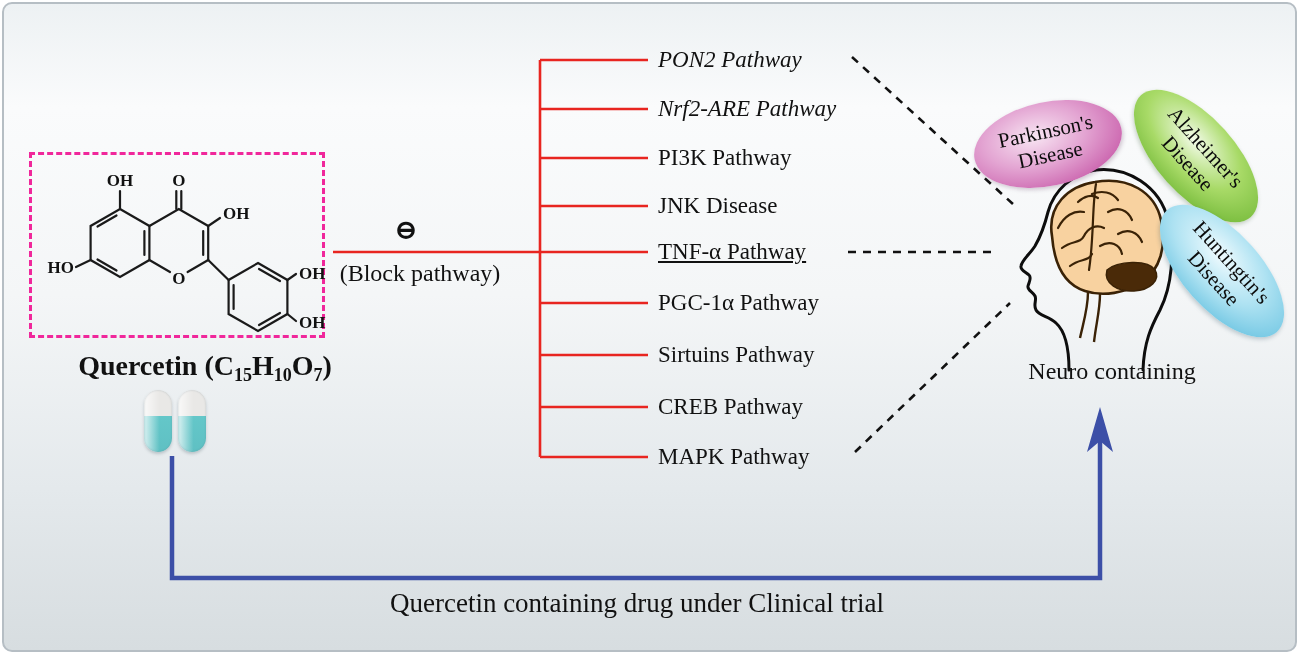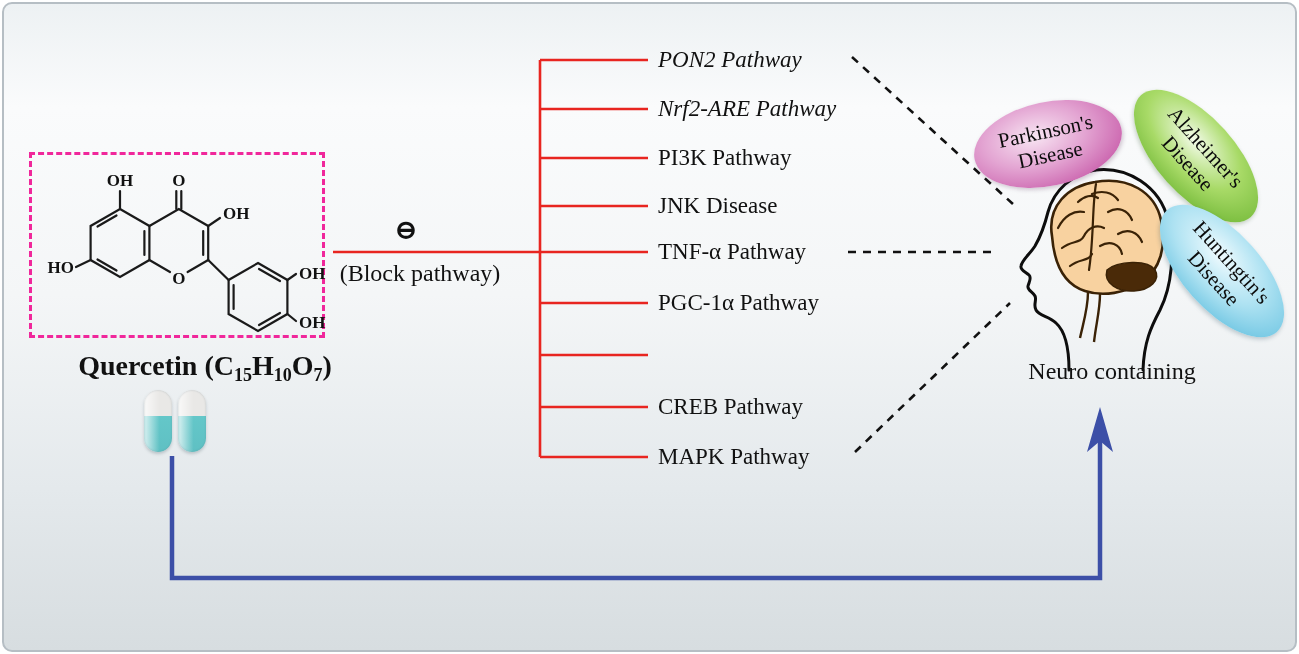--- a/index.html
+++ b/index.html
@@ -152,22 +152,23 @@
   <div class="capsule" style="left:144px;top:390px;"></div>
   <div class="capsule" style="left:178px;top:390px;"></div>
 
   <div class="block-symbol">⊖</div>
   <div class="block-label">(Block pathway)</div>
 
   <div class="pathway-label" style="top:47px;font-style:italic;">PON2 Pathway</div>
   <div class="pathway-label" style="top:96px;font-style:italic;">Nrf2-ARE Pathway</div>
   <div class="pathway-label" style="top:145px;text-align:center;">PI3K Pathway</div>
   <div class="pathway-label" style="top:193px;">JNK Disease</div>
-  <div class="pathway-label" style="top:239px;">TNF-α Pathway</div>
+  <div class="pathway-label" style="top:239px;text-decoration:underline;">TNF-α Pathway</div>
   <div class="pathway-label" style="top:290px;">PGC-1α Pathway</div>
+  <div class="pathway-label" style="top:342px;">Sirtuins Pathway</div>
   <div class="pathway-label" style="top:444px;">MAPK Pathway</div>
   <div class="pathway-label" style="top:394px;">CREB Pathway</div>
 
   <svg class="overlay" style="left:992px;top:158px;" width="200" height="215" viewBox="0 0 200 215">
 
     <path d="M60 78 C55 48 76 28 103 24 C136 18 163 34 169 62 C175 88 168 112 150 124
              C134 135 111 139 93 133 C71 126 62 104 60 78 Z" fill="#f8d2a0" stroke="#3a2206" stroke-width="2.6"></path>
 
     <path d="M115 112 C125 103 156 101 163 112 C169 122 158 132 142 133 C127 134 111 126 115 112 Z" fill="#4a2a08" stroke="#3a2206" stroke-width="1.5"></path>
 
@@ -203,14 +204,15 @@
   <div class="disease alzheimers">
     <span>Alzheimer's
 Disease</span>
   </div>
   <div class="disease huntingtins">
     <span>Huntingtin's
 Disease</span>
   </div>
 
   <div class="neuro-label">Neuro containing</div>
+  <div class="clinical-label">Quercetin containing drug under Clinical trial</div>
 
 </div>
 
 </body></html>

